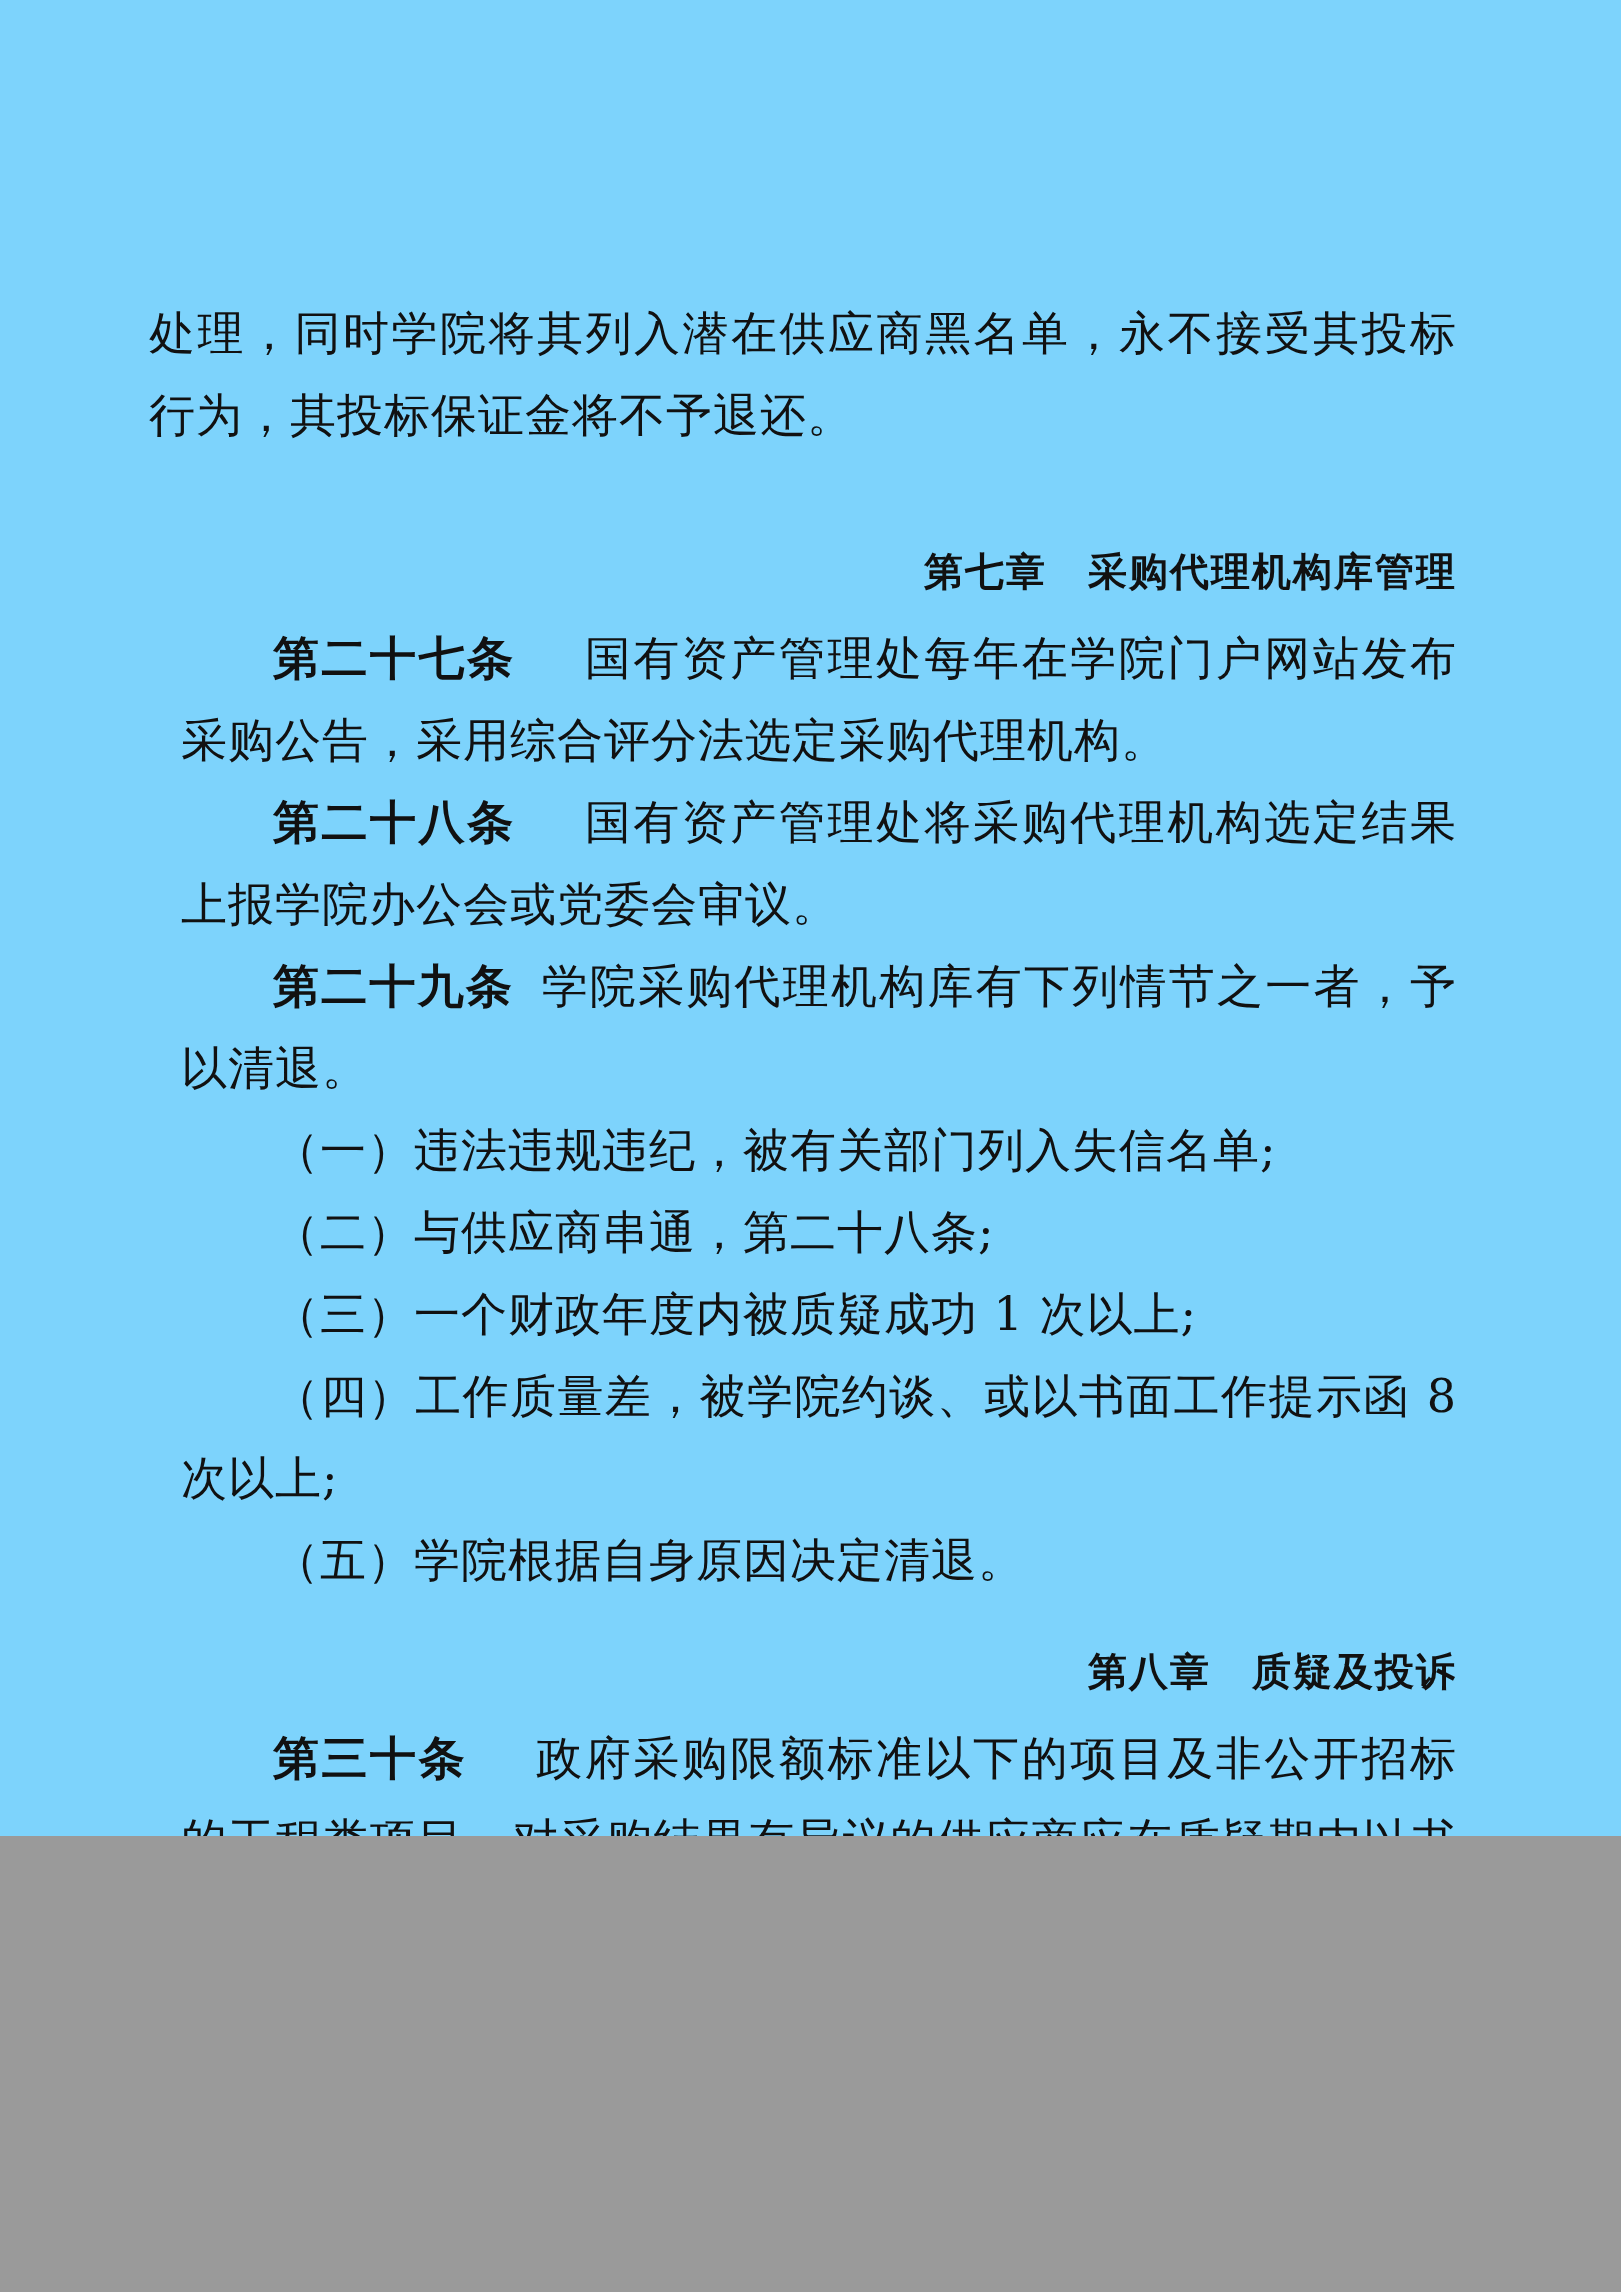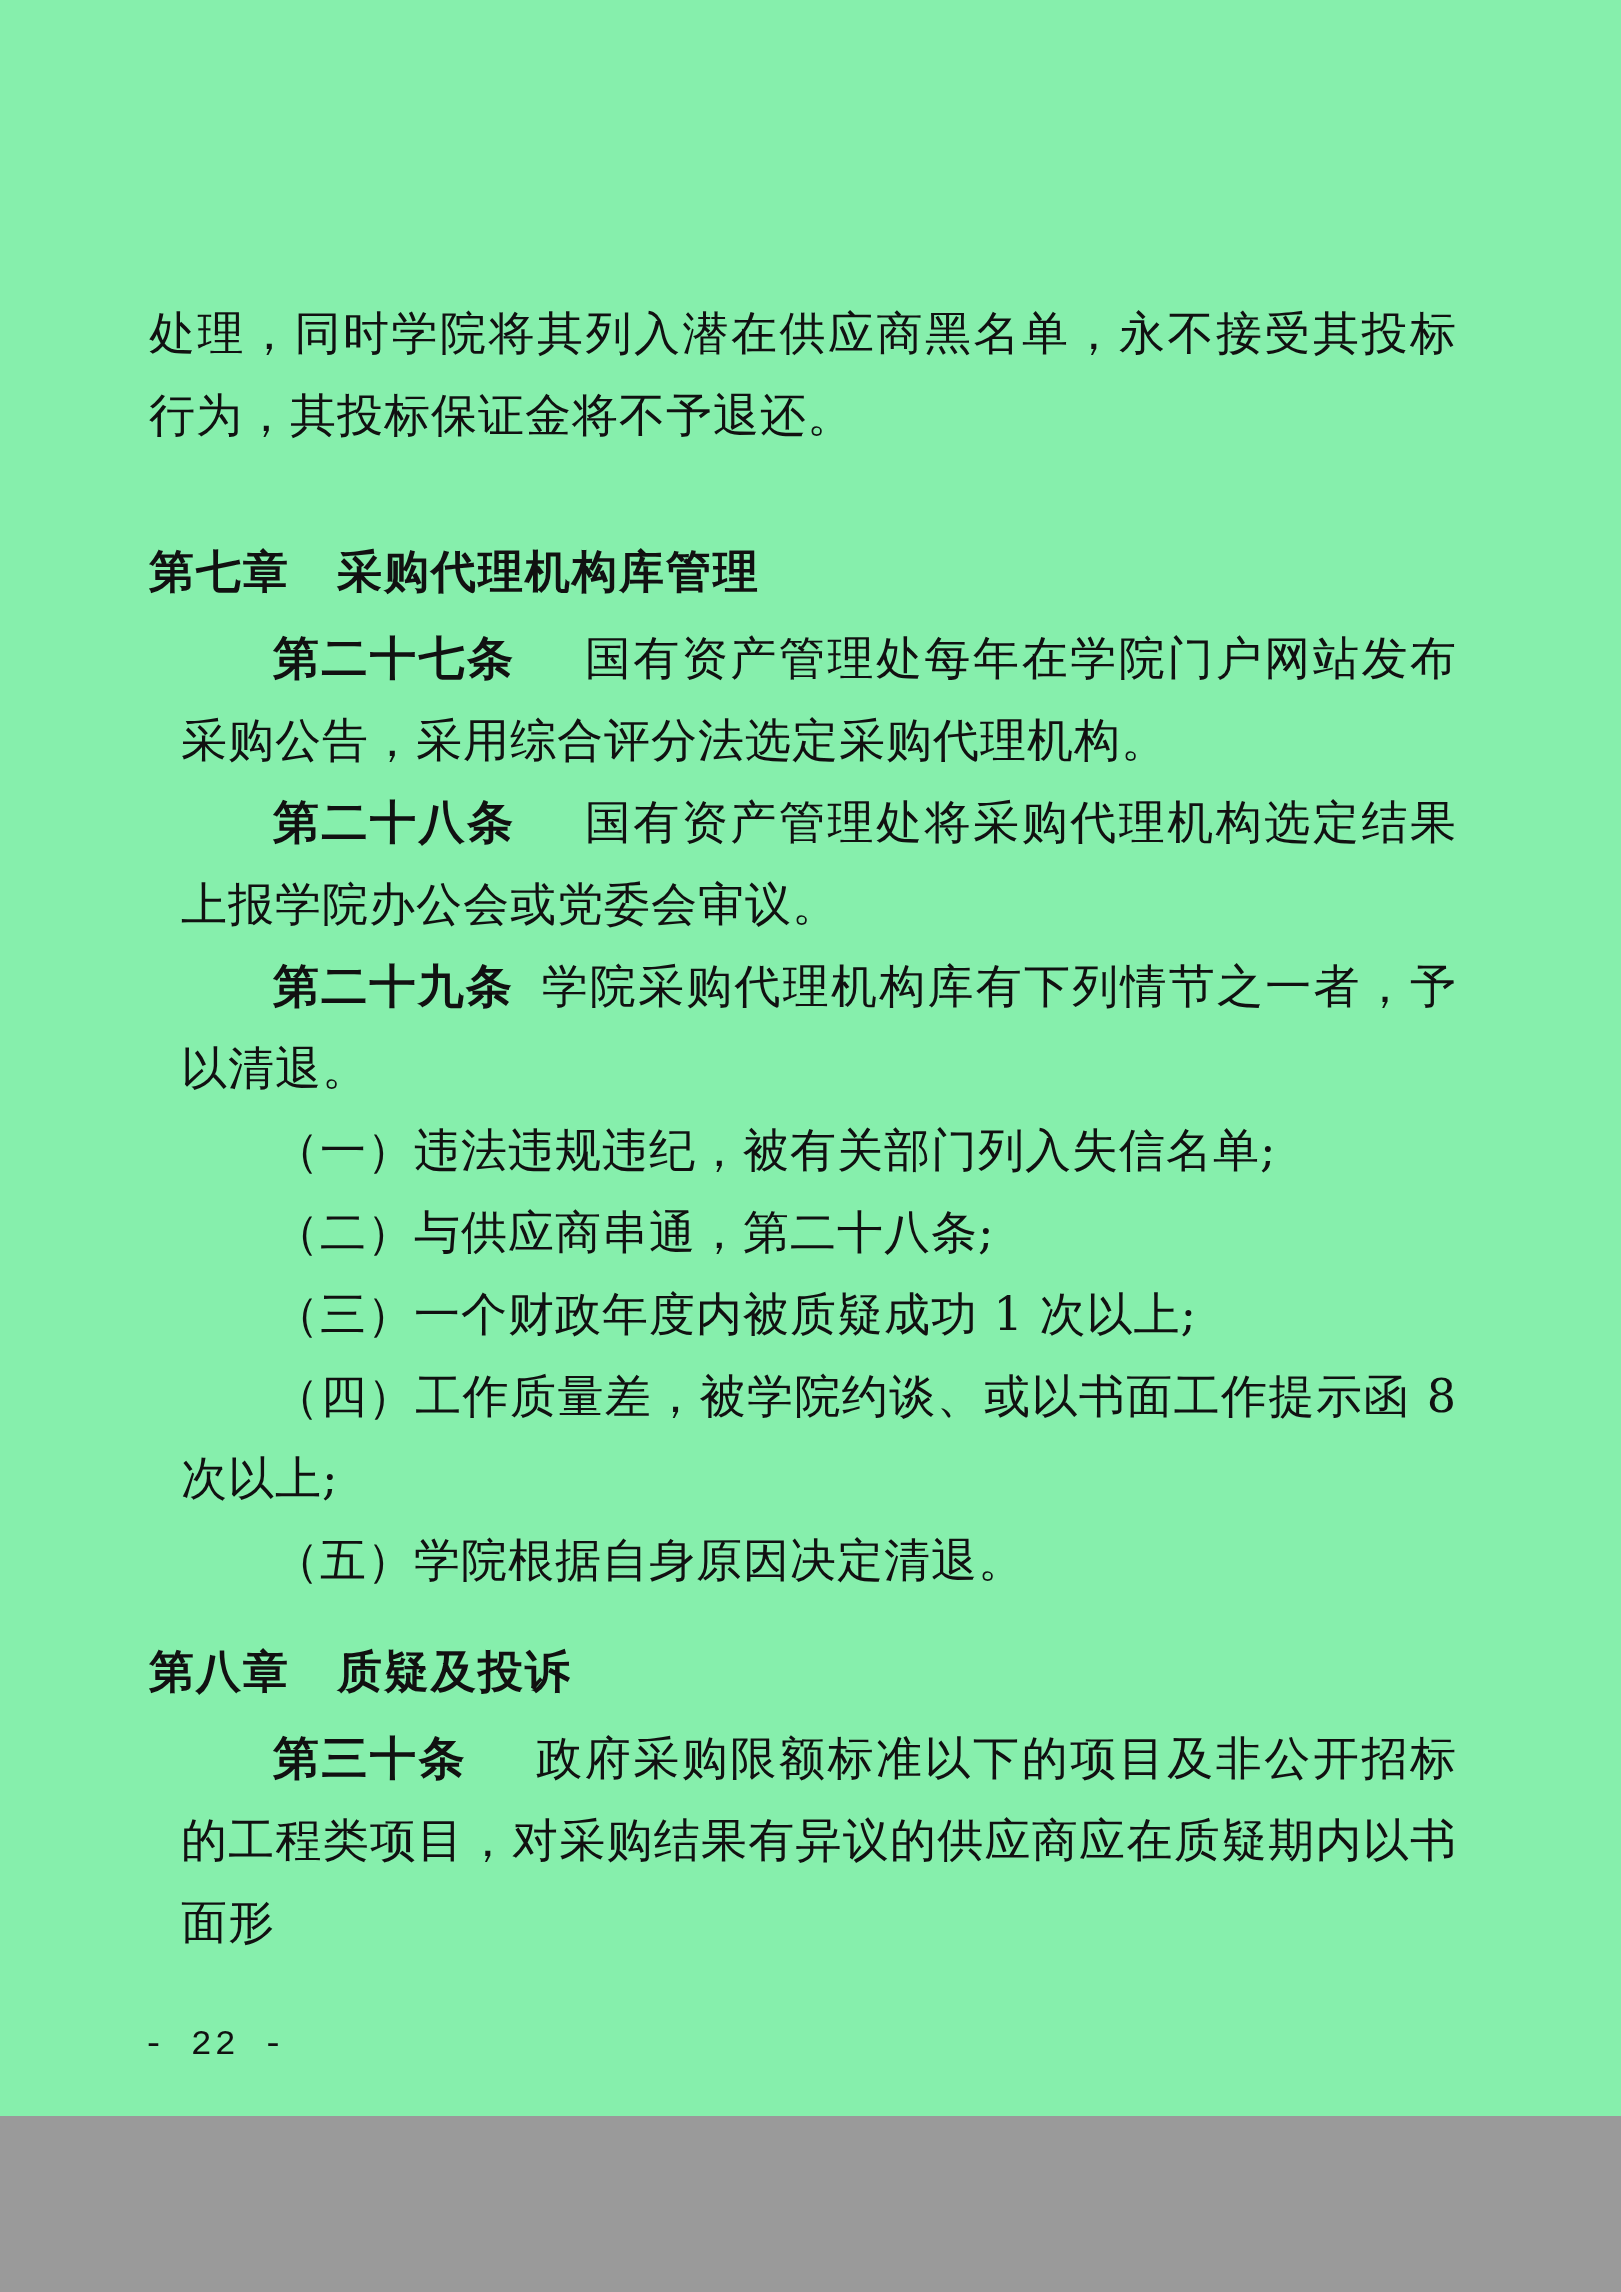--- a/index.html
+++ b/index.html
@@ -3,23 +3,23 @@
 <meta charset="utf-8">
 <style>
   html, body {
     margin: 0;
     padding: 0;
     background: #9a9a9a;
   }
   .page {
     position: relative;
     width: 1621px;
-    height: 2116px;
+    height: 1836px;
     margin: 0 auto;
-    background: #86efac;
+    background: #7dd3fc;
     overflow: hidden;
     color: #111111;
   }
   .content {
     position: absolute;
     top: 0;
     left: 149px;
     width: 1308px;
     padding-top: 292px;
   }
@@ -40,24 +40,24 @@
   }
   .gap-wide {
     margin-right: 69px;
   }
   .gap-narrow {
     margin-right: 27.4px;
   }
   .chapter-heading {
     margin: 71px 0 0 0;
     font-family: "DejaVu Sans", "Liberation Sans", sans-serif;
-    font-size: 45px;
+    font-size: 39px;
     font-weight: bold;
     line-height: 90px;
-    text-align: left;
+    text-align: right;
     letter-spacing: 2px;
   }
   .chapter-heading.second {
     margin-top: 25.5px;
   }
   .page-footer {
     position: absolute;
     left: 143px;
     top: 2025px;
     font-family: Liberation Mono, monospace;

